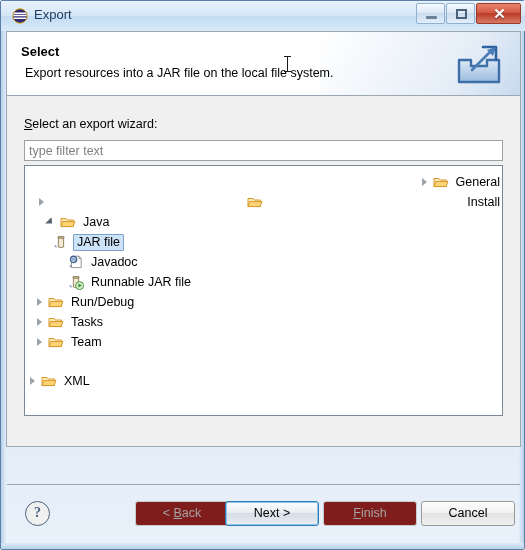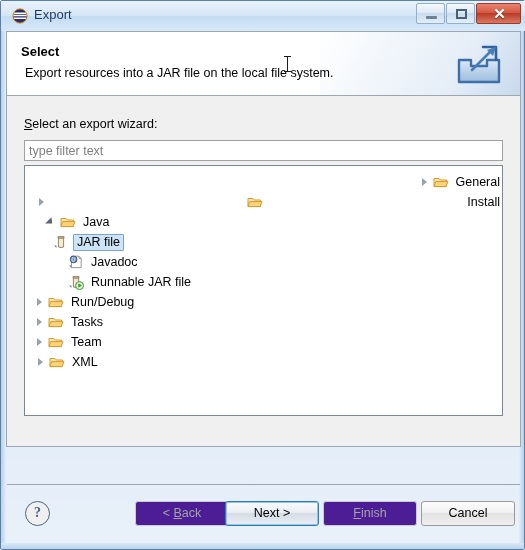--- a/index.html
+++ b/index.html
@@ -281,21 +281,21 @@
     font-family: "Liberation Sans", sans-serif;
     font-size: 12.5px;
     color: #000000;
     text-align: center;
     line-height: 23px;
     cursor: default;
     padding: 0;
   }
   .dlgbtn.disabled {
     color: #a4a4a4;
-    background: #4c1d95;
+    background: #7f1d1d;
     border-color: #cbcbcb;
   }
   .dlgbtn.default {
     border: 1px solid #2f7ebb;
     box-shadow: 0 0 0 1px #8fc4e8 inset;
     background: linear-gradient(to bottom, #fbfcfd 0%, #eaeef2 45%, #d5dde5 50%, #e8eef4 100%);
   }
   .dlgbtn u { text-decoration: underline; }
   #btn-back   { left: 128px; }
   #btn-next   { left: 218px; }
@@ -448,21 +448,21 @@
           <span class="node-label">Tasks</span>
         </div>
         <div class="tree-row" style="padding-left: 7px;">
           <span class="twisty collapsed"></span>
           <span class="node-icon"><svg viewBox="0 0 16 16" width="16" height="16">
               <path d="M1 4.5 H6 L7.3 6 H13.5 V12.5 H1 Z" fill="#fde9b8" stroke="#d7992a" stroke-width="1"></path>
               <path d="M2.6 7.6 H15 L13 12.6 H1 Z" fill="#fcd477" stroke="#d7992a" stroke-width="1" stroke-linejoin="round"></path>
             </svg></span>
           <span class="node-label">Team</span>
         </div>
-        <div class="tree-row" style="padding-left: 8px;">
+        <div class="tree-row" style="padding-left: 0; margin-top: 19px;">
           <span class="twisty collapsed"></span>
           <span class="node-icon"><svg viewBox="0 0 16 16" width="16" height="16">
               <path d="M1 4.5 H6 L7.3 6 H13.5 V12.5 H1 Z" fill="#fde9b8" stroke="#d7992a" stroke-width="1"></path>
               <path d="M2.6 7.6 H15 L13 12.6 H1 Z" fill="#fcd477" stroke="#d7992a" stroke-width="1" stroke-linejoin="round"></path>
             </svg></span>
           <span class="node-label">XML</span>
         </div>
       </div>
 
     <div id="btnbar-sep"></div>

